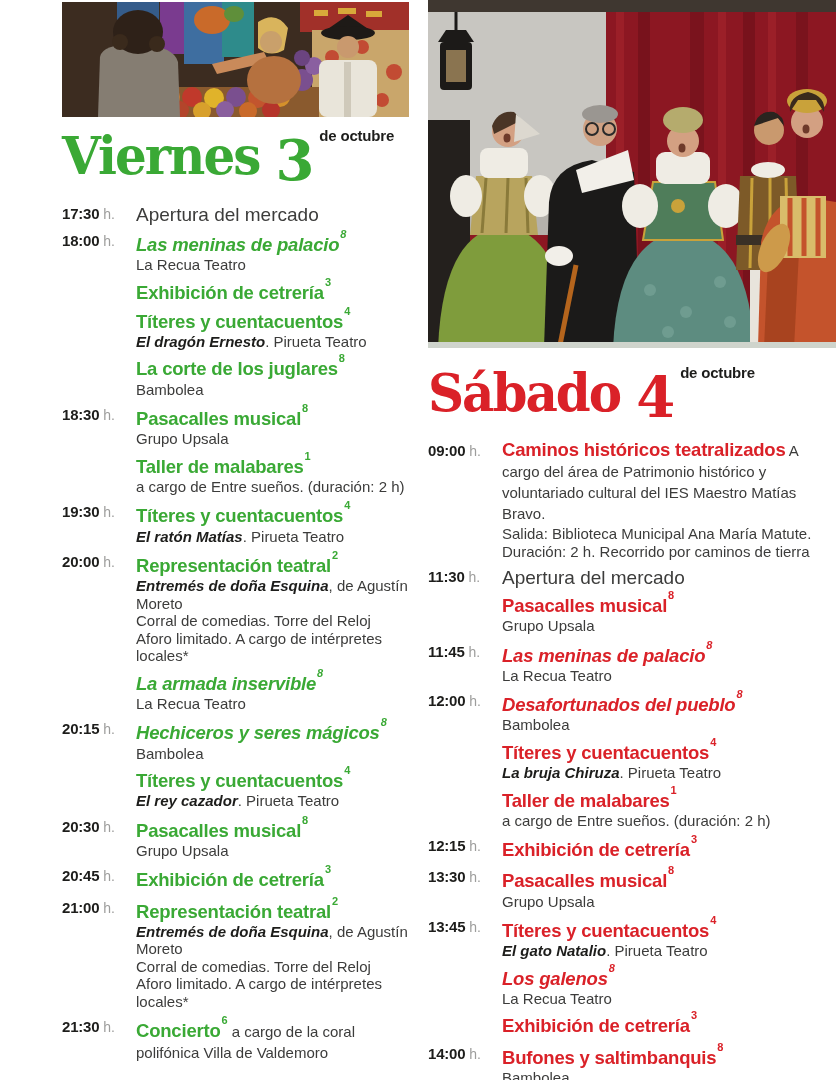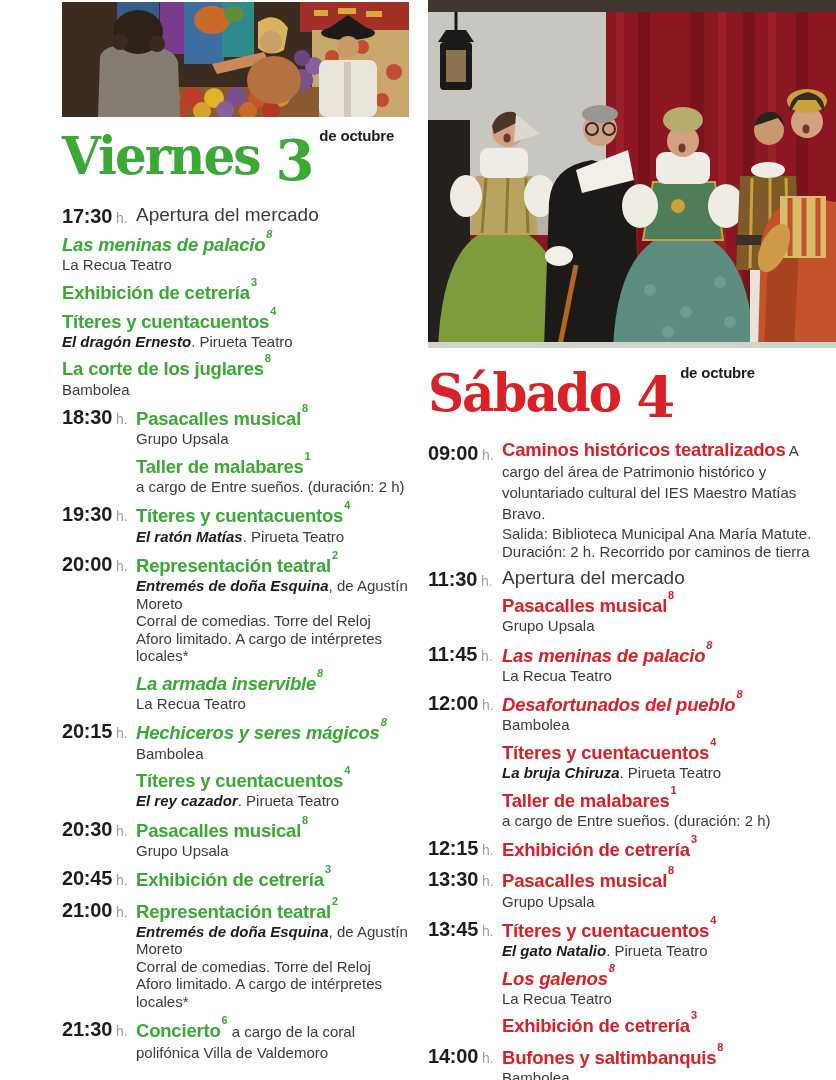--- a/index.html
+++ b/index.html
@@ -23,21 +23,21 @@
     color:var(--day-color);transform:scaleY(1.04);transform-origin:bottom left;
   }
   .day-num{
     font-family:"DejaVu Serif","Liberation Serif",serif;
     font-weight:700;font-size:56px;color:var(--day-color);margin-left:16px;
   }
   .day-suffix{font-size:15px;font-weight:700;color:#1d1d1b;margin-left:5px;letter-spacing:-0.2px;}
   .rows{width:100%;}
   .row{display:flex;margin-bottom:2px;}
   .time-cell{width:74px;flex-shrink:0;padding-top:2px;white-space:nowrap;}
-  .time{font-weight:700;font-size:20px;color:#1d1d1b;letter-spacing:-0.2px;}
+  .time{font-weight:700;font-size:15px;color:#1d1d1b;letter-spacing:-0.2px;}
   .h{font-size:14px;color:#9d9d9c;}
   .content{flex:1;min-width:0;}
   .event{margin-bottom:4px;}
   .title-line{
     font-size:18.5px;font-weight:700;line-height:20px;color:var(--day-color);
     letter-spacing:-0.2px;margin-bottom:1px;
   }
   .title-line.it{font-style:italic;}
   .sup{font-size:11px;font-weight:700;position:relative;top:-6px;margin-left:1px;}
   .after{font-weight:400;font-style:normal;font-size:15px;color:#3c3c3b;letter-spacing:0;}
@@ -106,20 +106,21 @@
   <div class="rows">
       <div class="row">
         <div class="time-cell"><span class="time">17:30</span><span class="h"> h.</span></div>
         <div class="content">
           <div class="event">
             <div class="plain">Apertura del mercado</div>
           </div>
         </div>
       </div>
       <div class="row">
+        <div class="time-cell"><span class="time">18:00</span><span class="h"> h.</span></div>
         <div class="content">
           <div class="event">
             <div class="title-line it"><span class="t">Las meninas de palacio</span><sup class="sup">8</sup></div>
             <div class="sub">La Recua Teatro</div>
           </div>
           <div class="event">
             <div class="title-line"><span class="t">Exhibición de cetrería</span><sup class="sup">3</sup></div>
           </div>
           <div class="event">
             <div class="title-line"><span class="t">Títeres y cuentacuentos</span><sup class="sup">4</sup></div>

